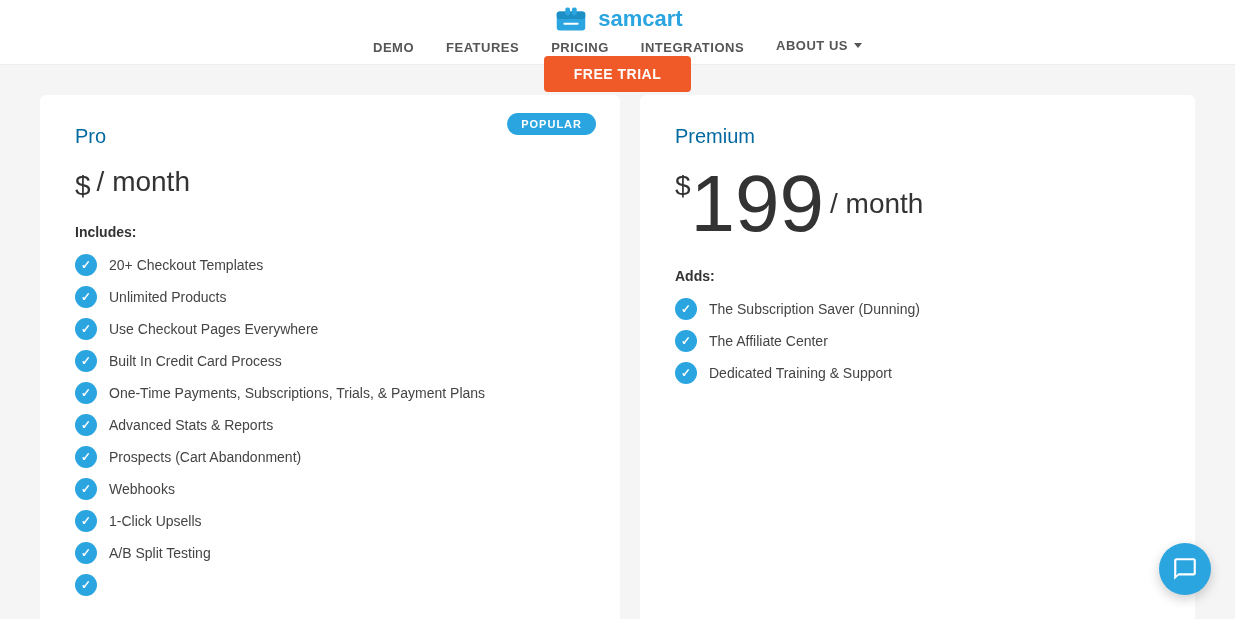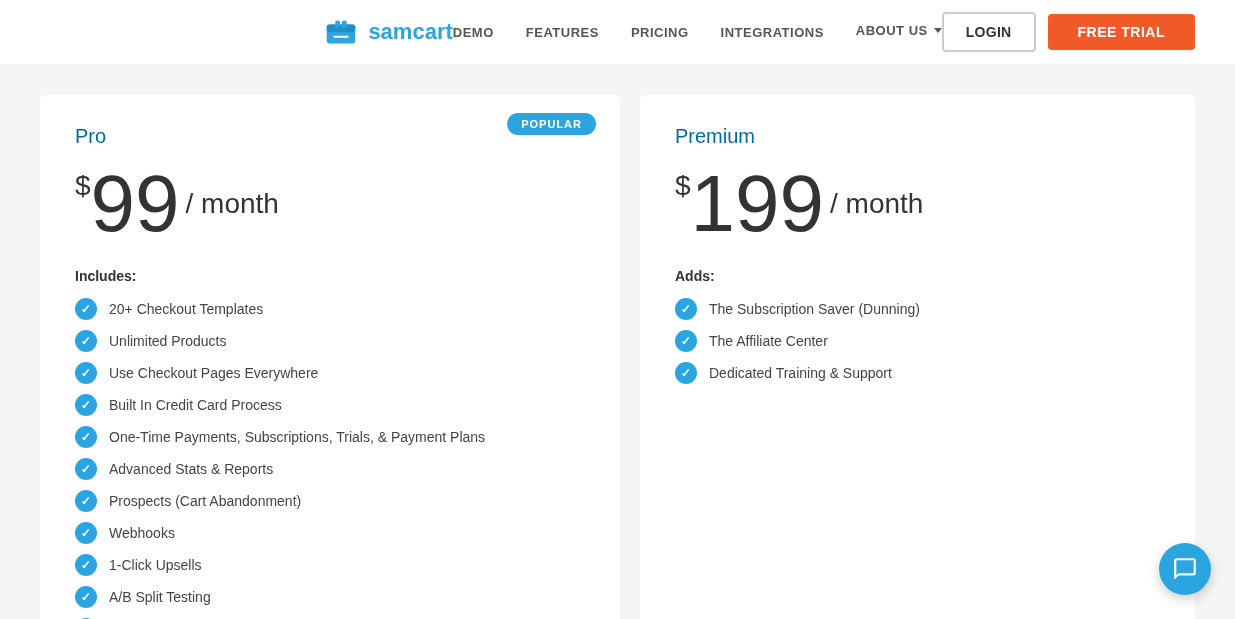--- a/index.html
+++ b/index.html
@@ -2,25 +2,26 @@
 <html><head>
   <meta charset="utf-8">
   <style>
     * { margin: 0; padding: 0; box-sizing: border-box; }
     body { font-family: -apple-system, BlinkMacSystemFont, 'Segoe UI', sans-serif; background: #fff; color: #333; }
 
     
     .navbar {
       display: flex;
       align-items: center;
-      justify-content: flex-end;
+      justify-content: flex-start;
       padding: 0 40px;
       height: 65px;
       border-bottom: 1px solid #eee;
       background: #fff;
+      flex-direction: column;
     }
     .nav-logo {
       display: flex;
       align-items: center;
       gap: 8px;
       text-decoration: none;
     }
     .nav-logo-icon {
       width: 38px;
       height: 38px;
@@ -239,33 +240,31 @@
     <li><a href="#">INTEGRATIONS</a></li>
     <li>
       <a href="#" class="nav-about">
         <span>ABOUT US</span>
         <span class="chevron-down"></span>
       </a>
     </li>
   </ul>
 
   <div class="nav-actions">
-    <button class="btn-login">LOGIN</button>
     <button class="btn-free-trial">FREE TRIAL</button>
   </div>
 </nav>
 
 <div class="pricing-section">
 
   <div class="pricing-card card-pro">
     <span class="popular-badge">POPULAR</span>
     <h2 class="plan-name">Pro</h2>
     <div class="price-display">
       <span class="price-dollar">$</span>
-      <span class="price-amount">99</span>
       <span class="price-period">/ month</span>
     </div>
     <p class="includes-label">Includes:</p>
     <ul class="feature-list">
       <li class="feature-item">
         <span class="check-icon">✓</span>
         <span>20+ Checkout Templates</span>
       </li>
       <li class="feature-item">
         <span class="check-icon">✓</span>

